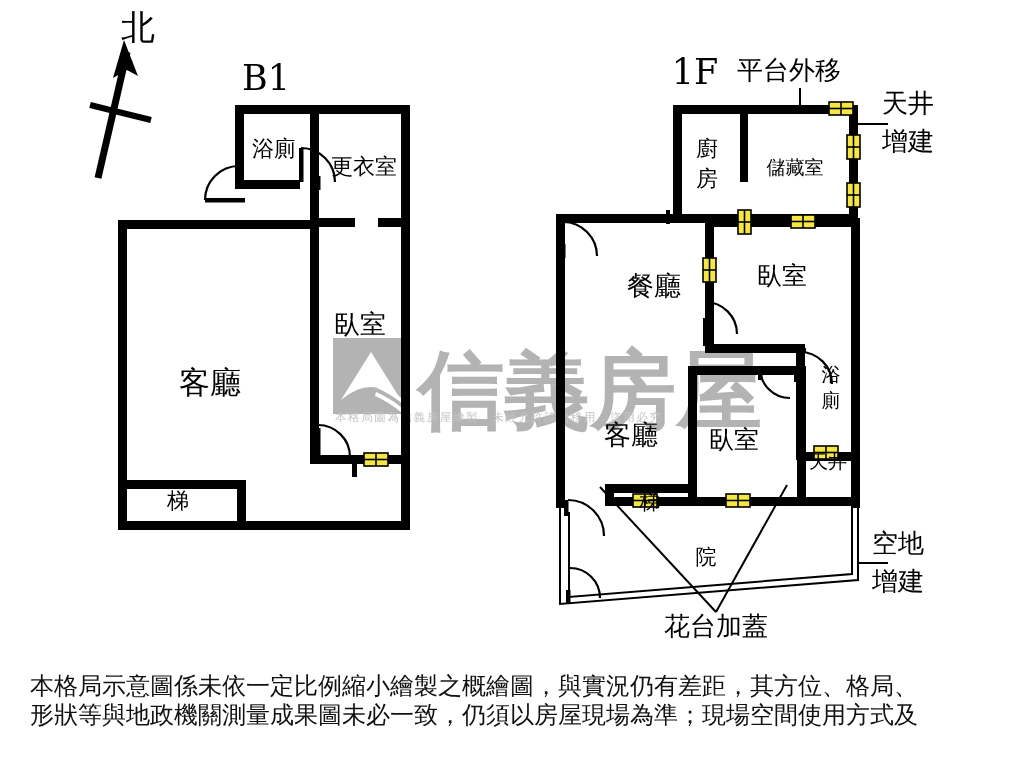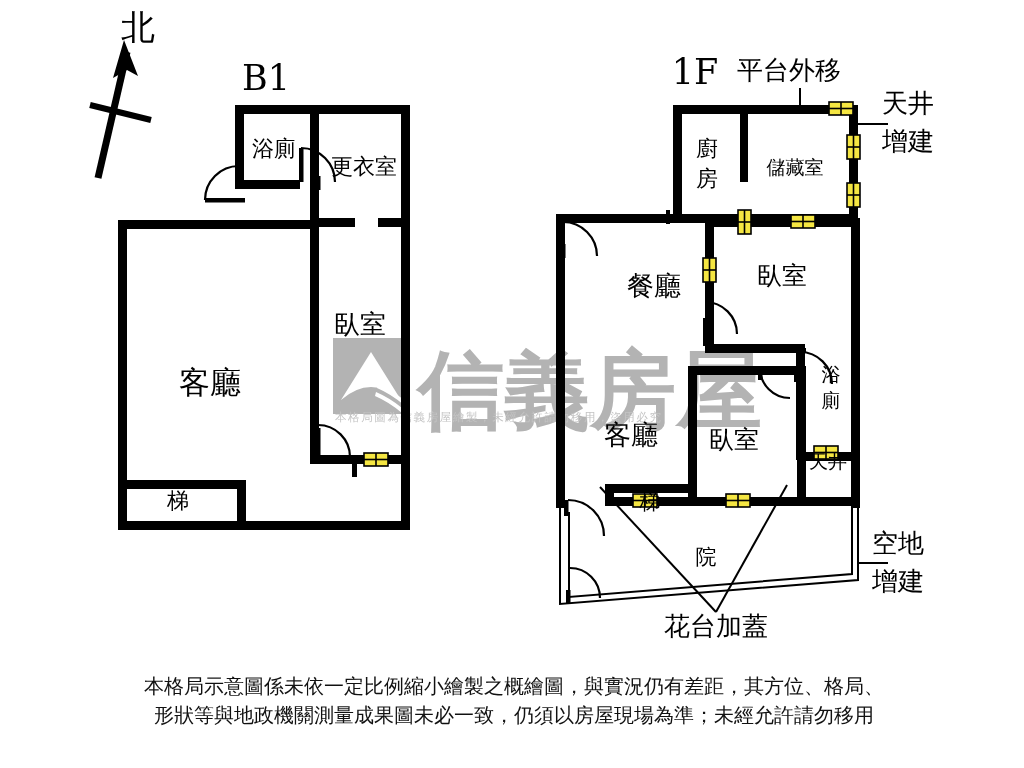--- a/index.html
+++ b/index.html
@@ -4,22 +4,22 @@
 <style>
   html,body{margin:0;padding:0;background:#ffffff;}
   body{width:1024px;height:768px;overflow:hidden;
        font-family:"DejaVu Sans","Liberation Sans",sans-serif;}
   #stage{position:relative;width:1024px;height:768px;background:#fff;}
   svg{display:block;}
   .plan-label{font-family:"DejaVu Serif","Liberation Serif",serif;fill:#000;
               text-anchor:middle;dominant-baseline:middle;}
   .disclaimer{position:absolute;left:30px;top:672px;width:968px;
               font-family:"DejaVu Serif","Liberation Serif",serif;
-              font-size:20px;line-height:29px;color:#111;
-              letter-spacing:0px;text-align:center;}
+              font-size:24px;line-height:29px;color:#111;
+              letter-spacing:0px;text-align:left;}
   .disclaimer div{white-space:nowrap;}
 </style>
 </head>
 <body>
 
 <div id="stage">
 
   <svg width="1024" height="672" viewBox="0 0 1024 672">
 
     <g opacity="1">
@@ -235,16 +235,16 @@
         <text class="plan-label" x="908" y="143" font-size="26">增建</text>
         <text class="plan-label" x="898" y="545" font-size="26">空地</text>
         <text class="plan-label" x="898" y="583" font-size="26">增建</text>
         <text class="plan-label" x="716" y="628" font-size="26">花台加蓋</text>
       </g>
     </g>
   </svg>
 
   <div class="disclaimer">
     <div>本格局示意圖係未依一定比例縮小繪製之概繪圖，與實況仍有差距，其方位、格局、</div>
-    <div>形狀等與地政機關測量成果圖未必一致，仍須以房屋現場為準；未經允許請勿移用</div>
+    <div>形狀等與地政機關測量成果圖未必一致，仍須以房屋現場為準；現場空間使用方式及</div>
   </div>
 
 </div>
 
 </body></html>

